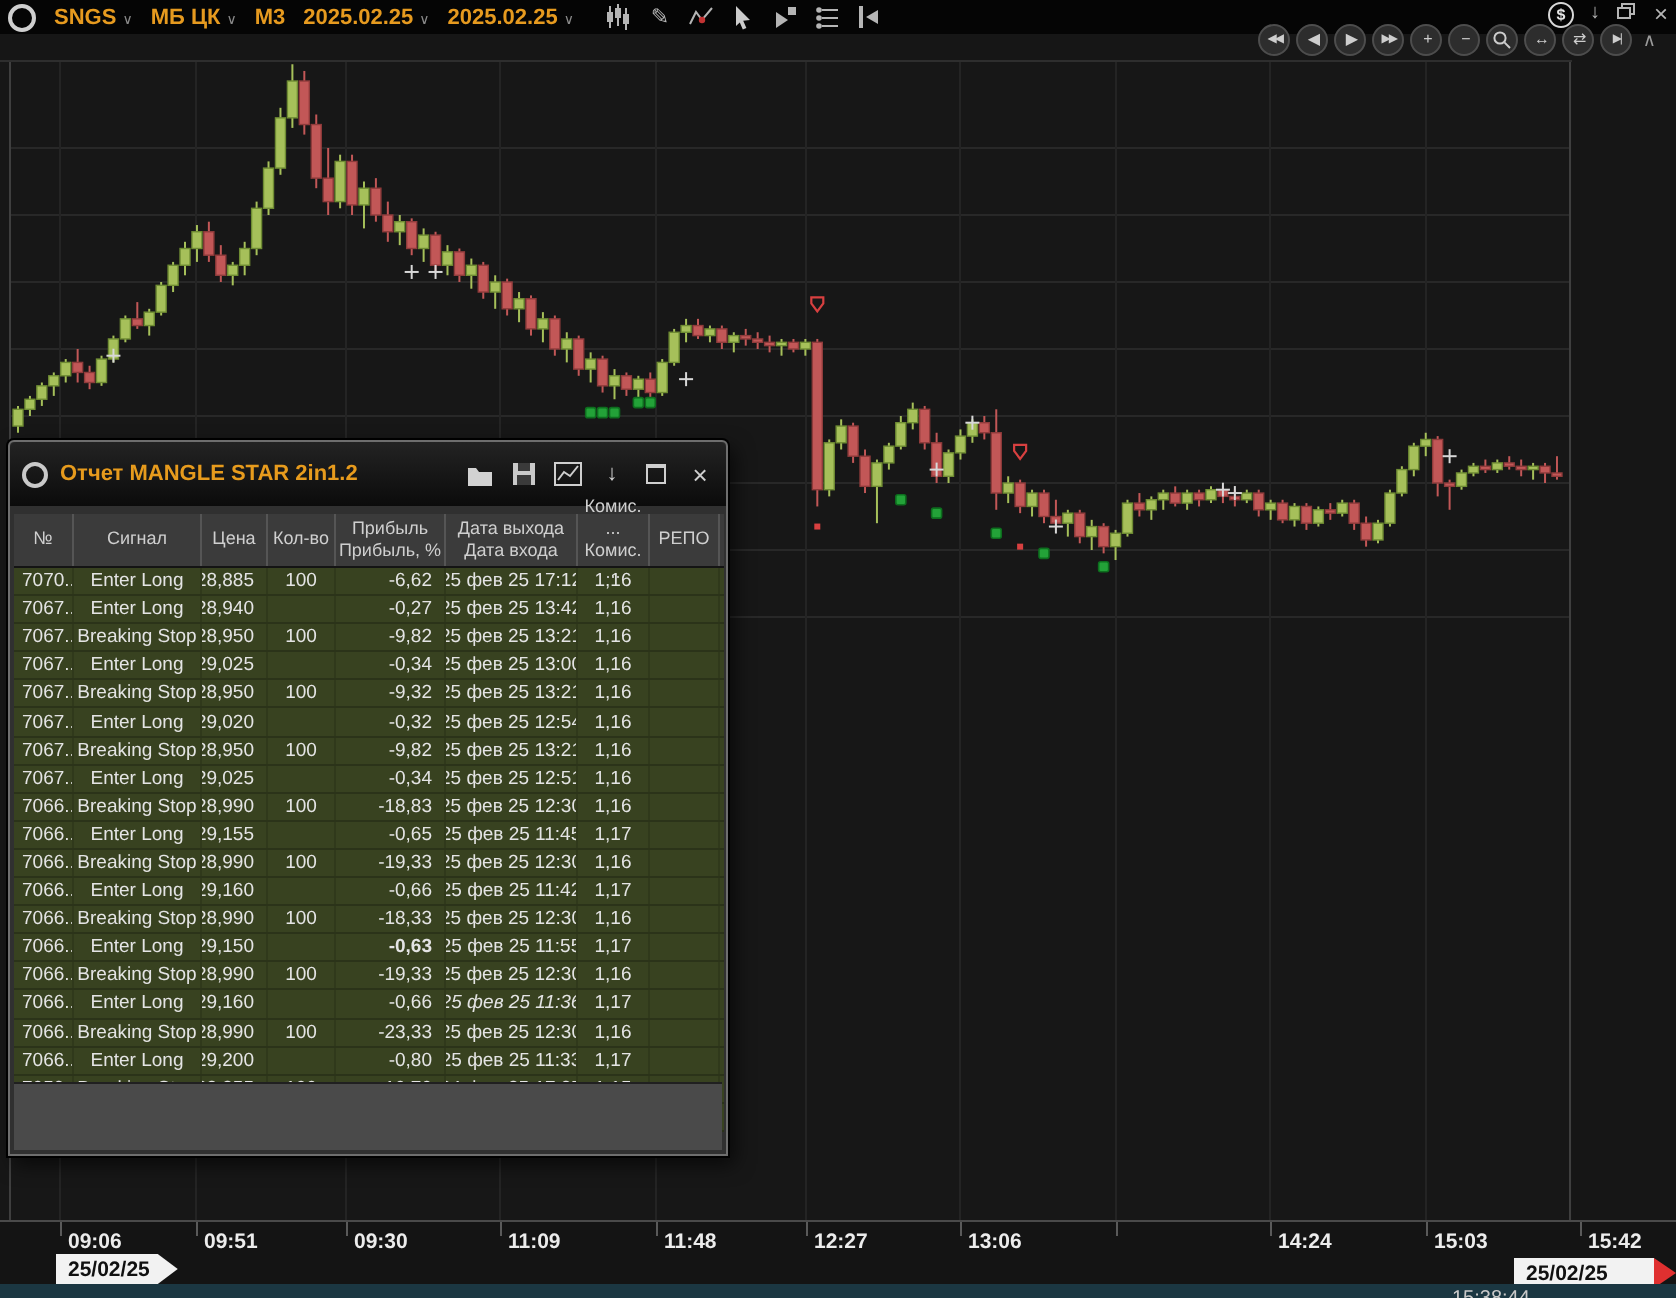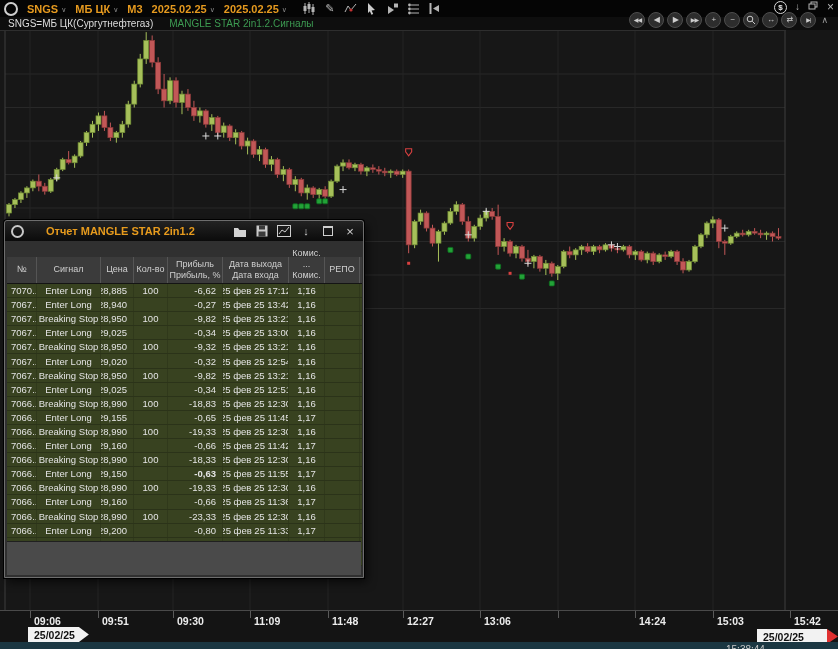--- a/index.html
+++ b/index.html
@@ -48,22 +48,22 @@
   .date-badge.right{left:757px;top:18px;width:70px;}
   .red-tip{position:absolute;left:827px;top:18px;width:11px;height:15px;background:#e03030;
            clip-path:polygon(0 0,100% 50%,0 100%);}
   
   .status-bar{position:absolute;left:0;top:642px;width:838px;height:7px;background:#1b3742;}
   .clock{position:absolute;left:726px;top:644px;color:#c9c9c9;font-size:10px;}
   
   .dialog{position:absolute;left:4px;top:220px;width:360px;height:358px;z-index:10;
           background:#303030;border:1px solid #6e6e6e;box-sizing:border-box;border-radius:3px 3px 0 0;
           box-shadow:0 0 0 1px #000,3px 4px 10px rgba(0,0,0,.65);}
-  .dlg-titlebar{height:20px;background:linear-gradient(#232323,#0b0b0b);display:flex;align-items:center;
-                gap:20px;padding:0 6px;border-radius:3px 3px 0 0;}
+  .dlg-titlebar{height:32px;background:linear-gradient(#232323,#0b0b0b);display:flex;align-items:center;
+                gap:4px;padding:0 6px;border-radius:3px 3px 0 0;}
   .dlg-circle{width:9px;height:9px;border:2px solid #c9c9c9;border-radius:50%;flex:none;}
   .dlg-title{color:#e79b1d;font-size:11px;font-weight:bold;white-space:nowrap;flex:1 1 auto;padding-left:2px;}
   .dlg-icons{display:flex;align-items:center;gap:8px;color:#cfcfcf;}
   .dlg-icons .di{display:flex;align-items:center;justify-content:center;width:14px;height:13px;font-size:11px;line-height:1;}
   .maxbox{width:8px;height:7px;border:1px solid #cfcfcf;border-top:2px solid #cfcfcf;}
   
   .dlg-tabs{height:15px;background:#262626;border-bottom:1px solid #070707;display:flex;align-items:center;
             gap:0;padding-left:6px;font-size:9.5px;color:#b3b3b3;}
   .dtab{padding:1px 9px;white-space:nowrap;}
   .dtab.active{background:#5f5f5f;color:#f2f2f2;border-radius:8px;border:1px solid #7a7a7a;padding:0 9px;}
@@ -161,24 +161,20 @@
       <span class="wbtn">
         <svg width="11" height="10">
             <rect x="3" y="1" width="6" height="5" fill="none" stroke="#b5b5b5"></rect>
             <rect x="1" y="3" width="6" height="5" fill="#050505" stroke="#b5b5b5"></rect>
           </svg>
       </span>
       <span class="wbtn" style="font-size:12px">×</span>
     </span>
   </div>
 
-  <div class="subbar">
-    <span class="instrument">SNGS=МБ ЦК(Сургутнефтегаз)</span>
-    <span class="script-label">MANGLE STAR 2in1.2.Сигналы</span>
-  </div>
   <div class="navbar" id="navbar">
       <span class="navbtn dbl">◀◀</span>
       <span class="navbtn">◀</span>
       <span class="navbtn">▶</span>
       <span class="navbtn dbl">▶▶</span>
       <span class="navbtn">+</span>
       <span class="navbtn">−</span>
       <span class="navbtn">
         <svg width="10" height="10">
           <circle cx="4" cy="4" r="2.8" fill="none" stroke="#cdcdcd"></circle>
@@ -753,21 +749,21 @@
             <div class="rc ac" style="width: 66px;">25 фев 25 12:30</div>
             <div class="rc ac" style="width: 36px;">1,16</div>
             <div class="rc ac" style="width: 35px;"></div>
           </div>
           <div class="rrow">
             <div class="rc al" style="width: 30px;">7066...</div>
             <div class="rc ac" style="width: 64px;">Enter Long</div>
             <div class="rc ar" style="width: 33px;">29,160</div>
             <div class="rc ac qty" style="width: 34px;"></div>
             <div class="rc ar" style="width: 55px;">-0,66</div>
-            <div class="rc ac" style="width: 66px;">25 фев 25 11:36</div>
+            <div class="rc ac" style="width: 66px; font-style: italic;">25 фев 25 11:36</div>
             <div class="rc ac" style="width: 36px;">1,17</div>
             <div class="rc ac" style="width: 35px;"></div>
           </div>
           <div class="rrow">
             <div class="rc al" style="width: 30px;">7066...</div>
             <div class="rc ac" style="width: 64px;">Breaking Stop</div>
             <div class="rc ar" style="width: 33px;">28,990</div>
             <div class="rc ac qty" style="width: 34px;">100</div>
             <div class="rc ar" style="width: 55px;">-23,33</div>
             <div class="rc ac" style="width: 66px;">25 фев 25 12:30</div>

